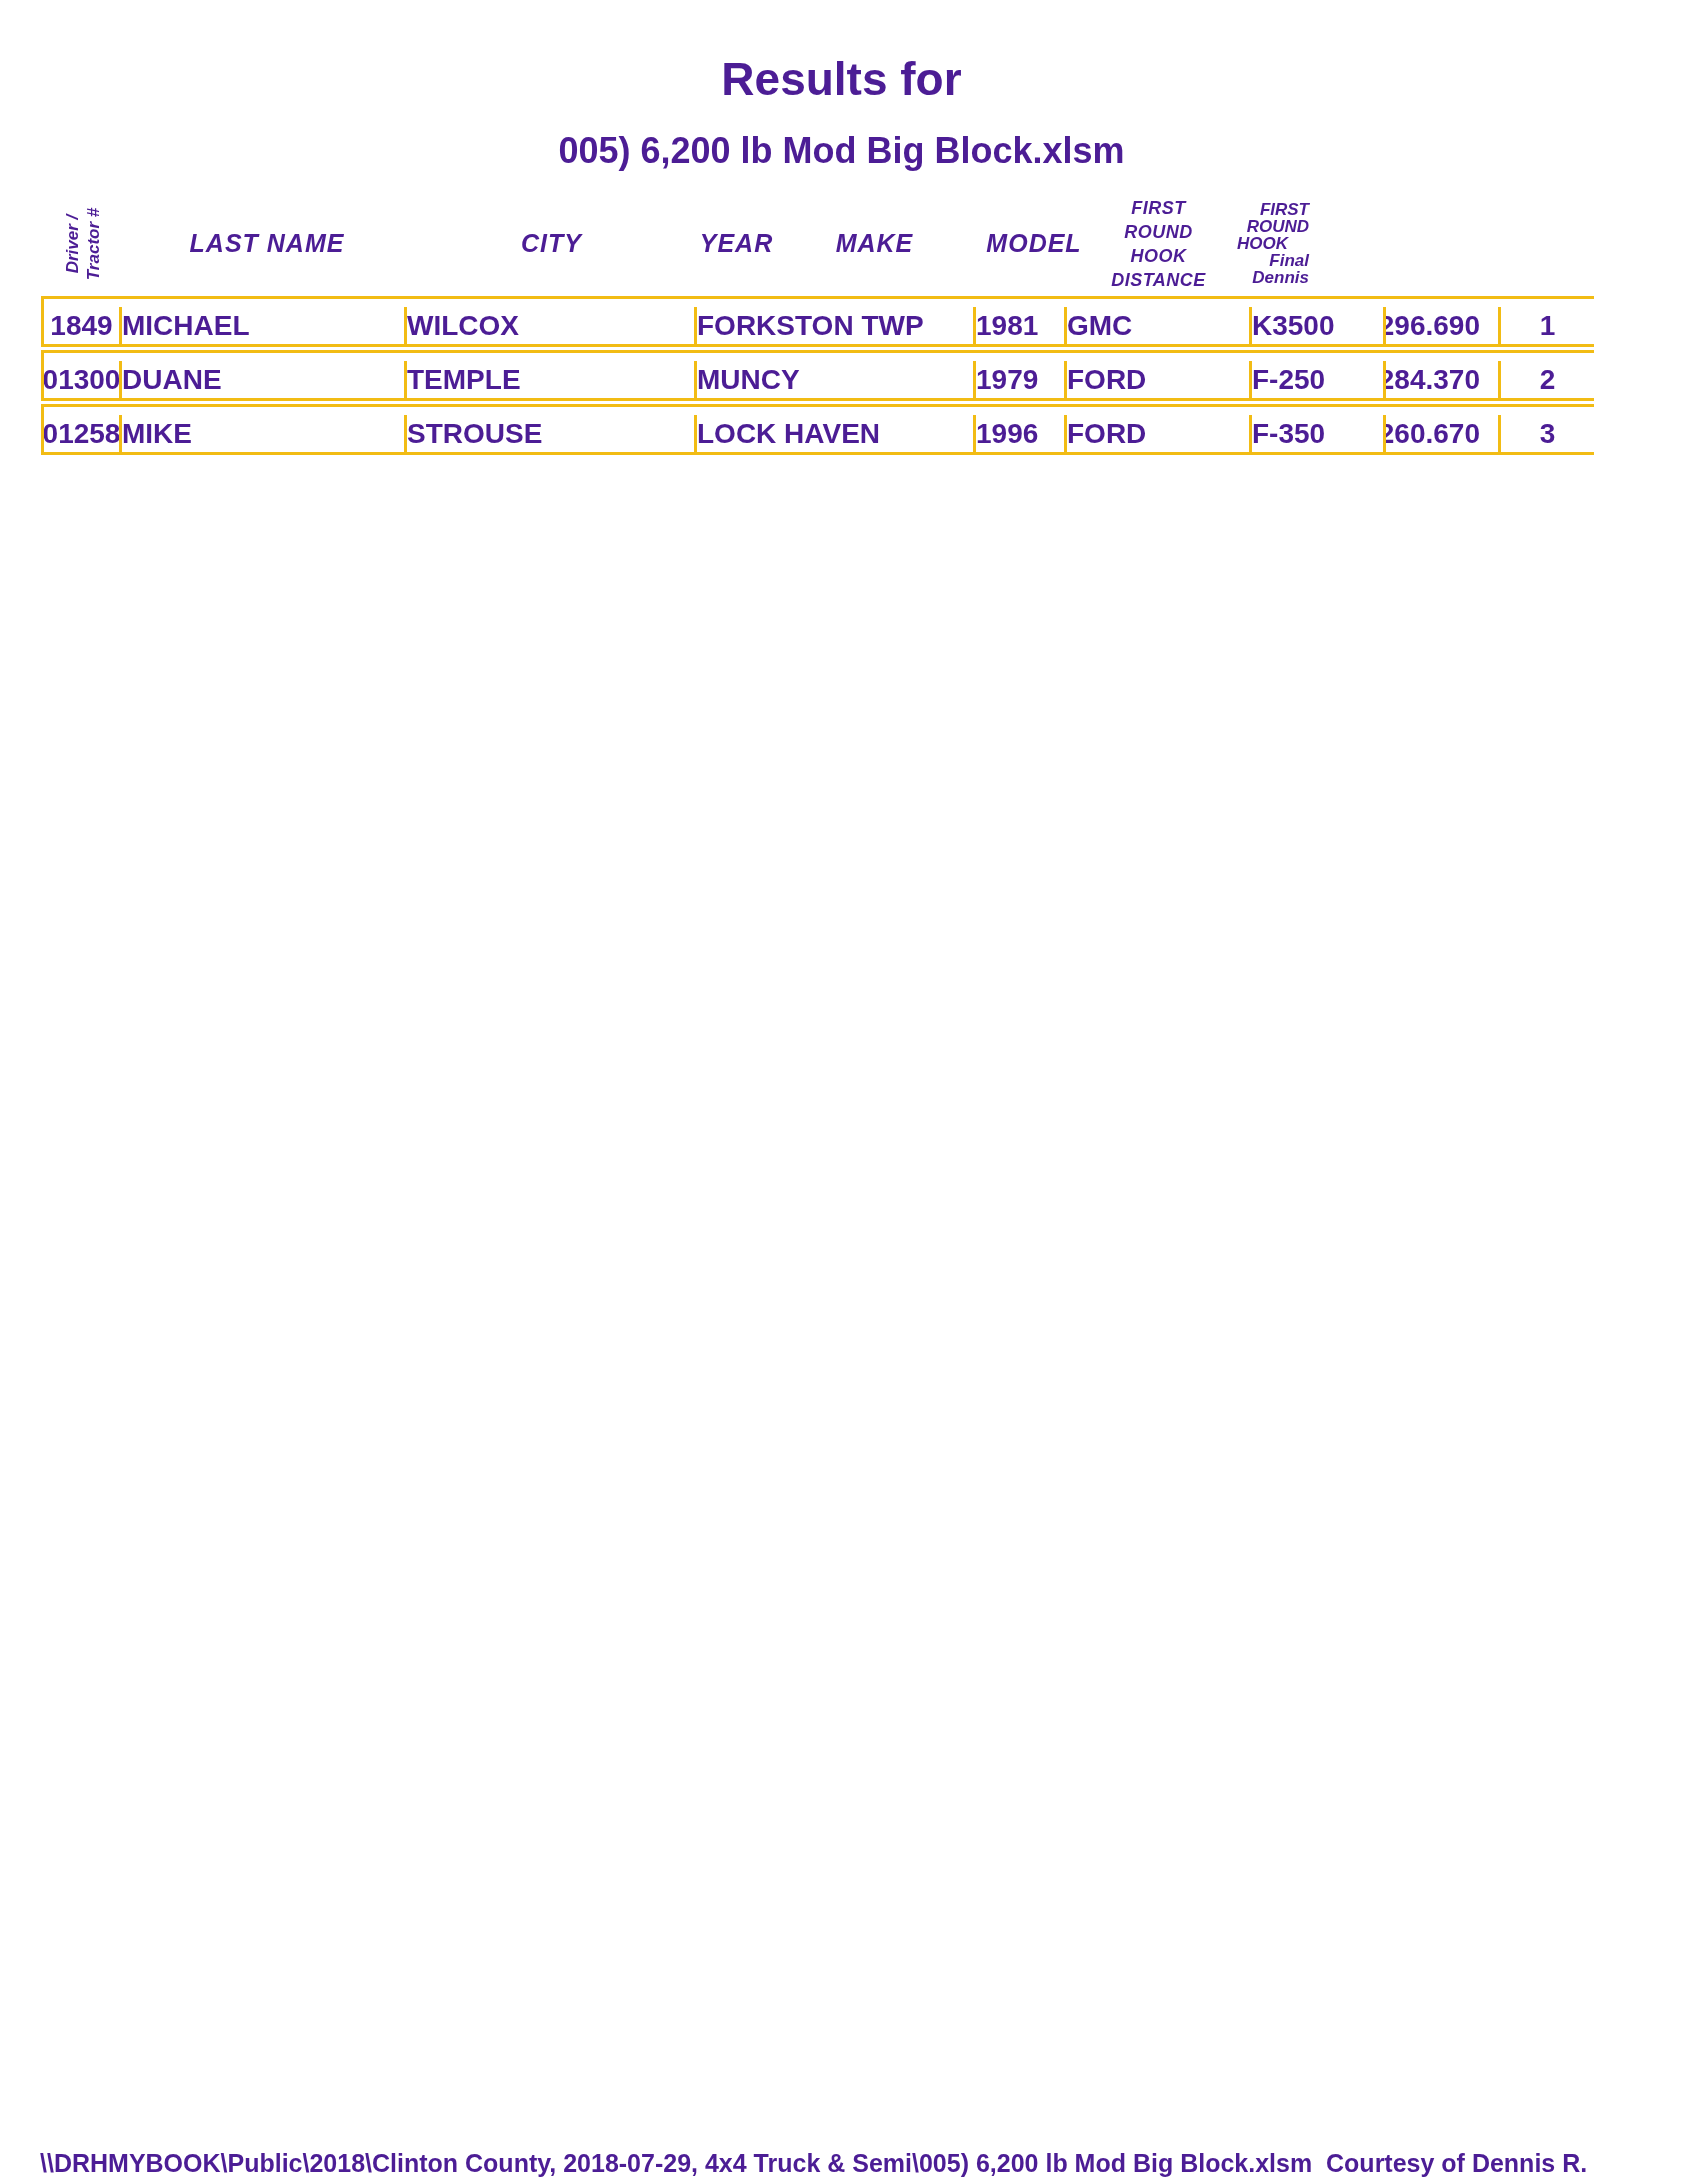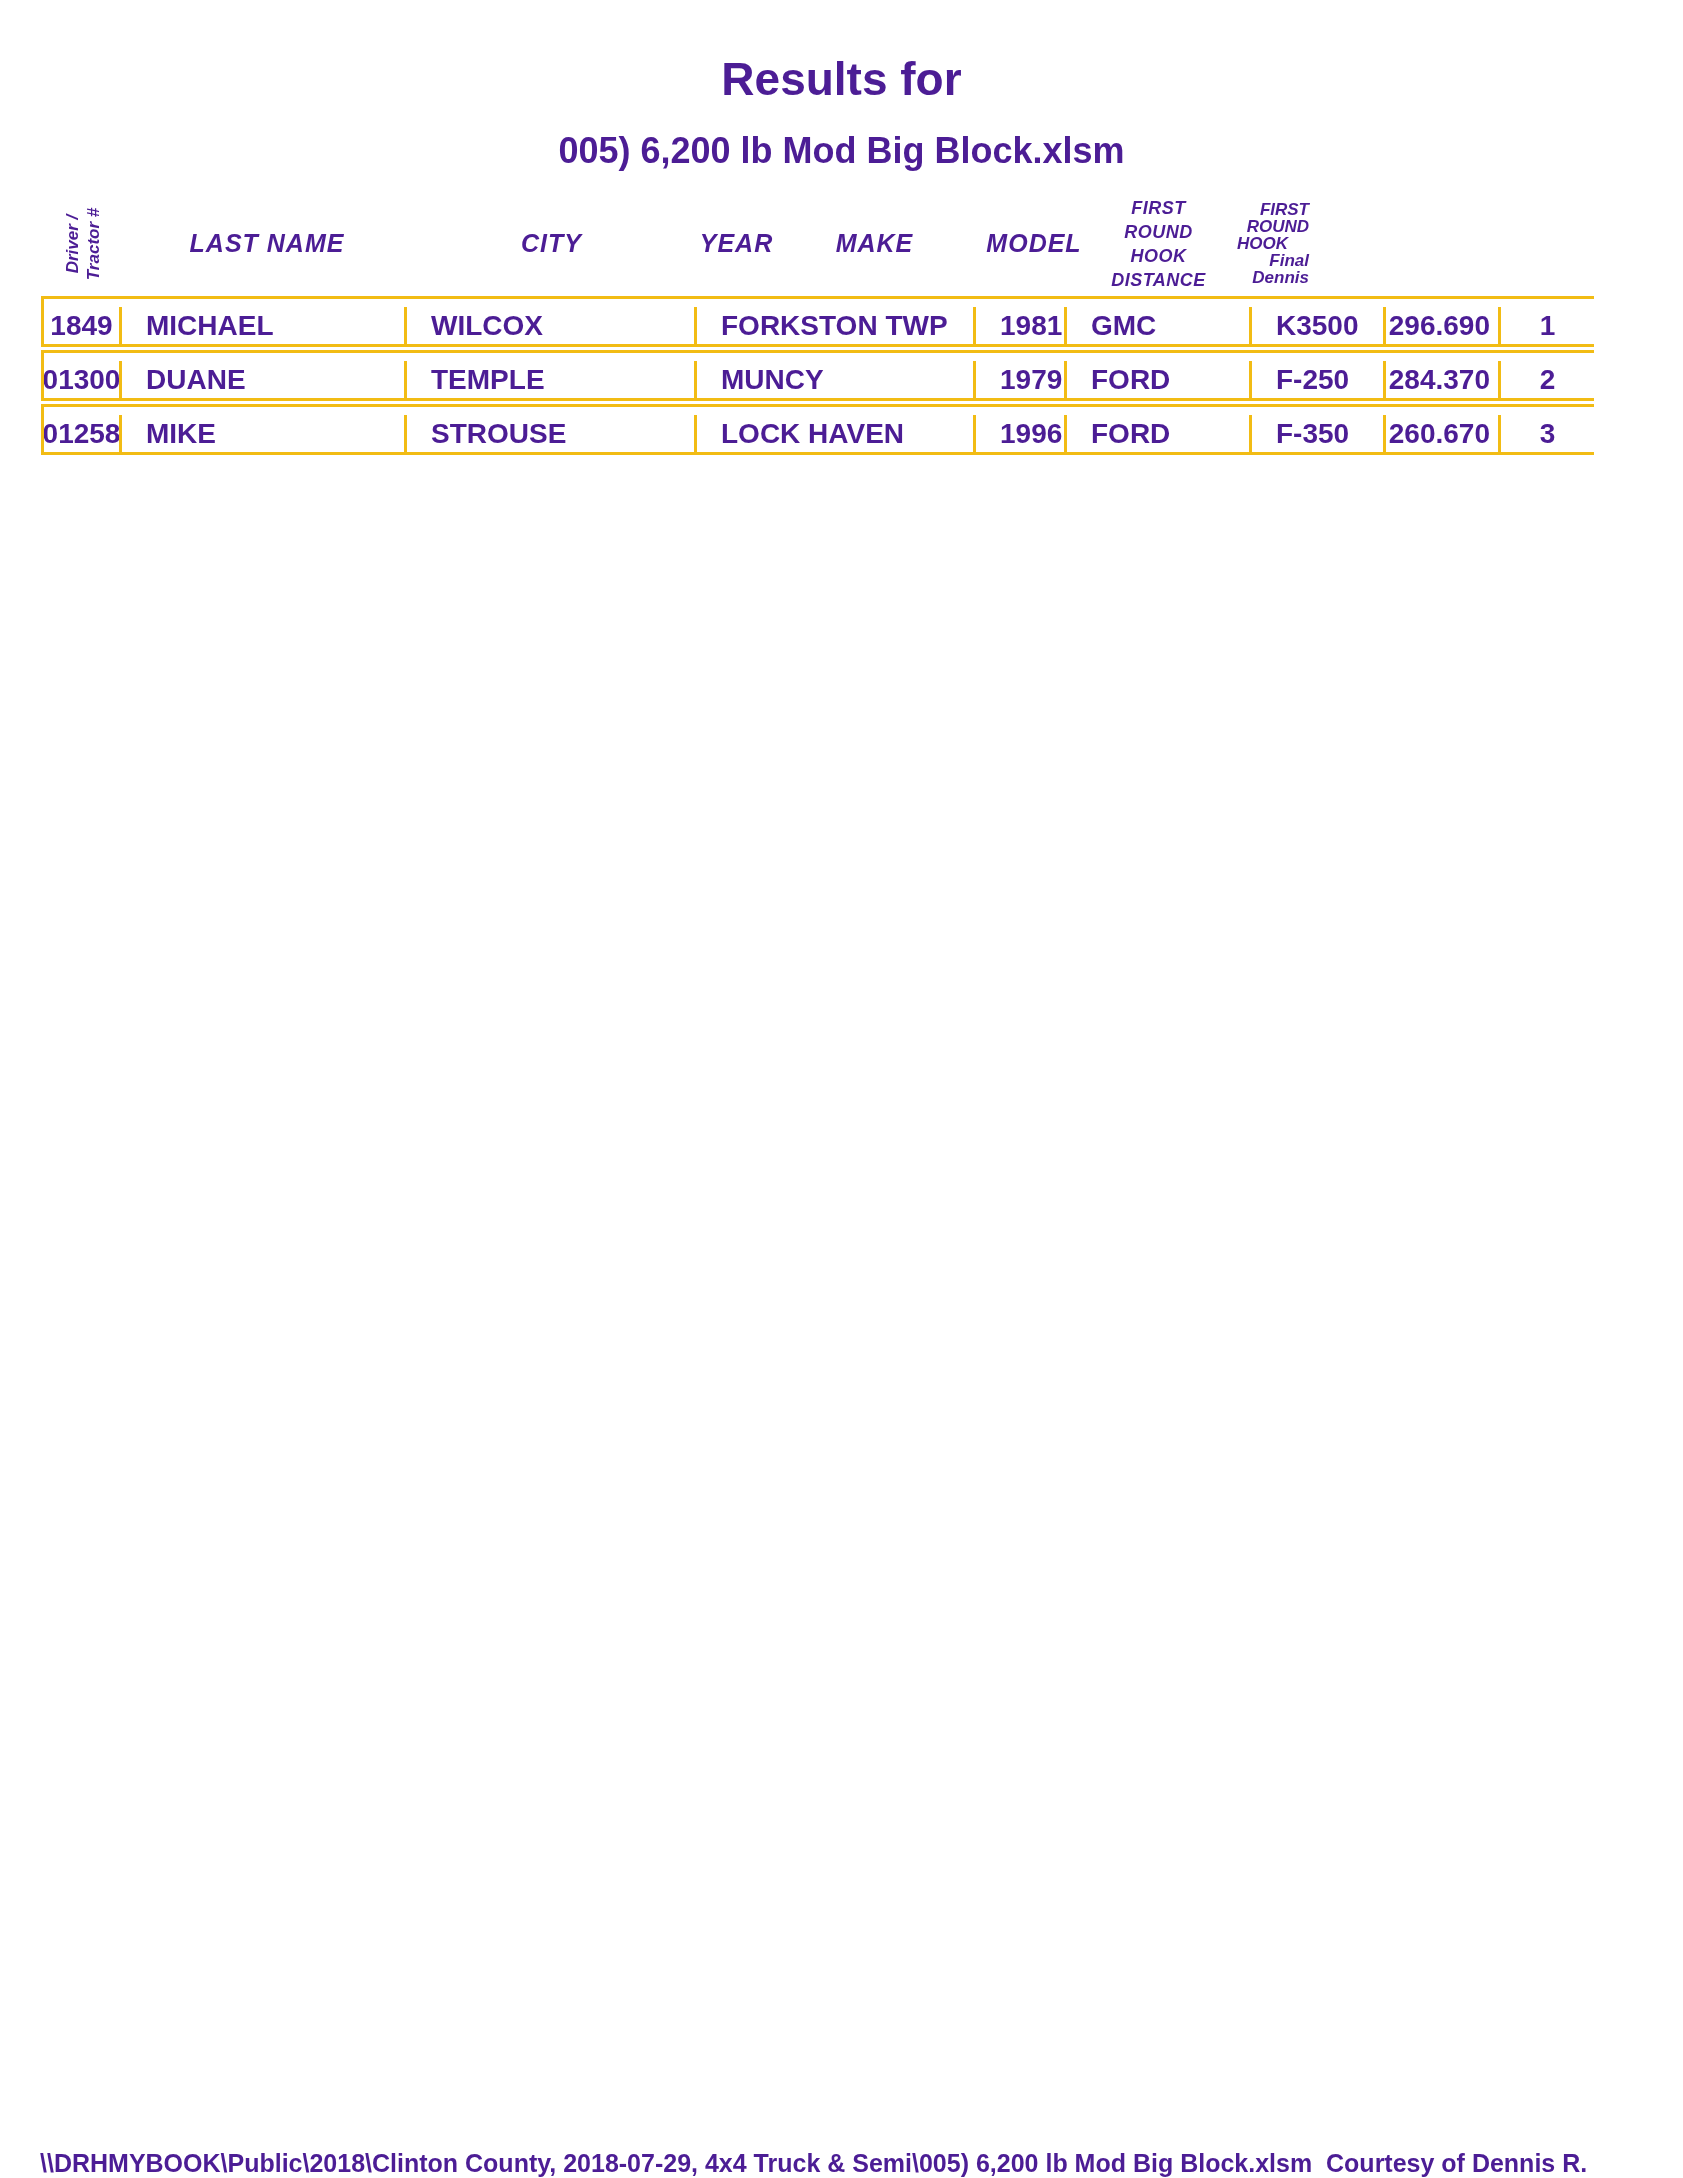--- a/index.html
+++ b/index.html
@@ -26,22 +26,22 @@
   .hdist { font-size:18px; line-height:24px; letter-spacing:0.5px; }
   .hplace { font-size:17px; line-height:17px; letter-spacing:0;text-align:right; }
 
   .row { display:flex; align-items:stretch; height:51px; box-sizing:border-box;
          border:3px solid var(--gold,#F2BC14); border-right:none; margin-top:3px;
          background:#ffffff; }
   .cell { box-sizing:border-box; border-right:3px solid var(--gold,#F2BC14);
           display:flex; align-items:center; font-size:28px; overflow:hidden;margin-top:8px; }
   .cell.lastc { border-right:none; }
   .cell.ctr { justify-content:center; }
-  .cell.lft { padding-left:24px; }
-  .cell.rgt { justify-content:flex-end; padding-right:8px; }
+  .cell.lft { padding-left:0; }
+  .cell.rgt { justify-content:flex-end; padding-right:18px; }
 
   
   .footer { position:absolute; left:40px; top:2061px; font-size:25px;
             line-height:41px; white-space:pre; }
 </style>
 </head>
 <body>
 
 <div class="page">
 

